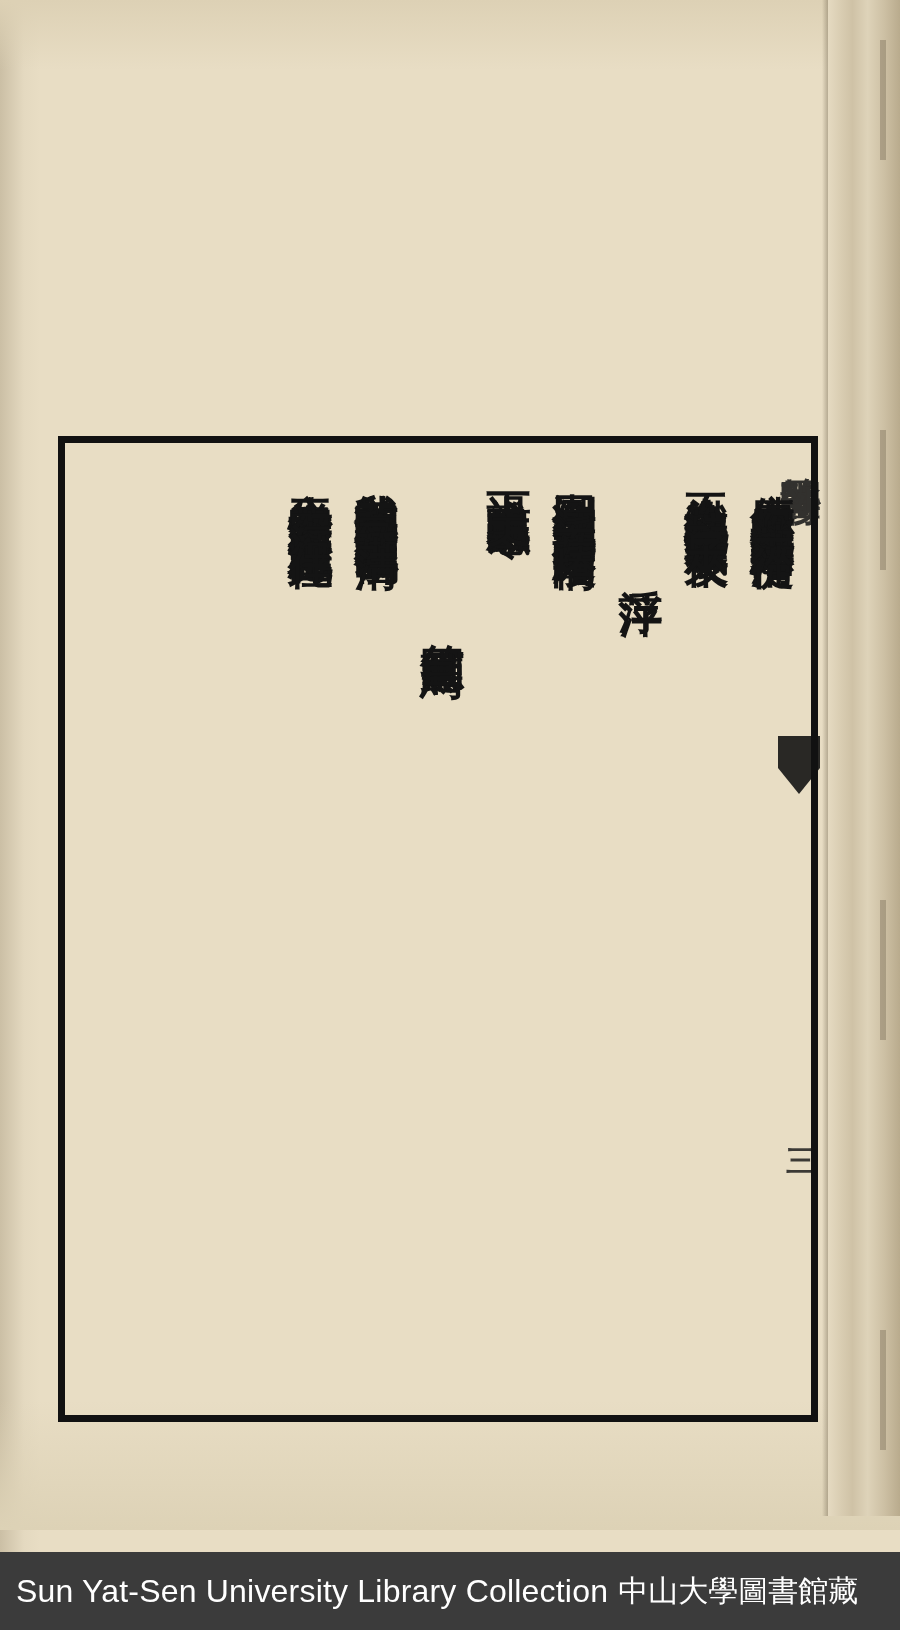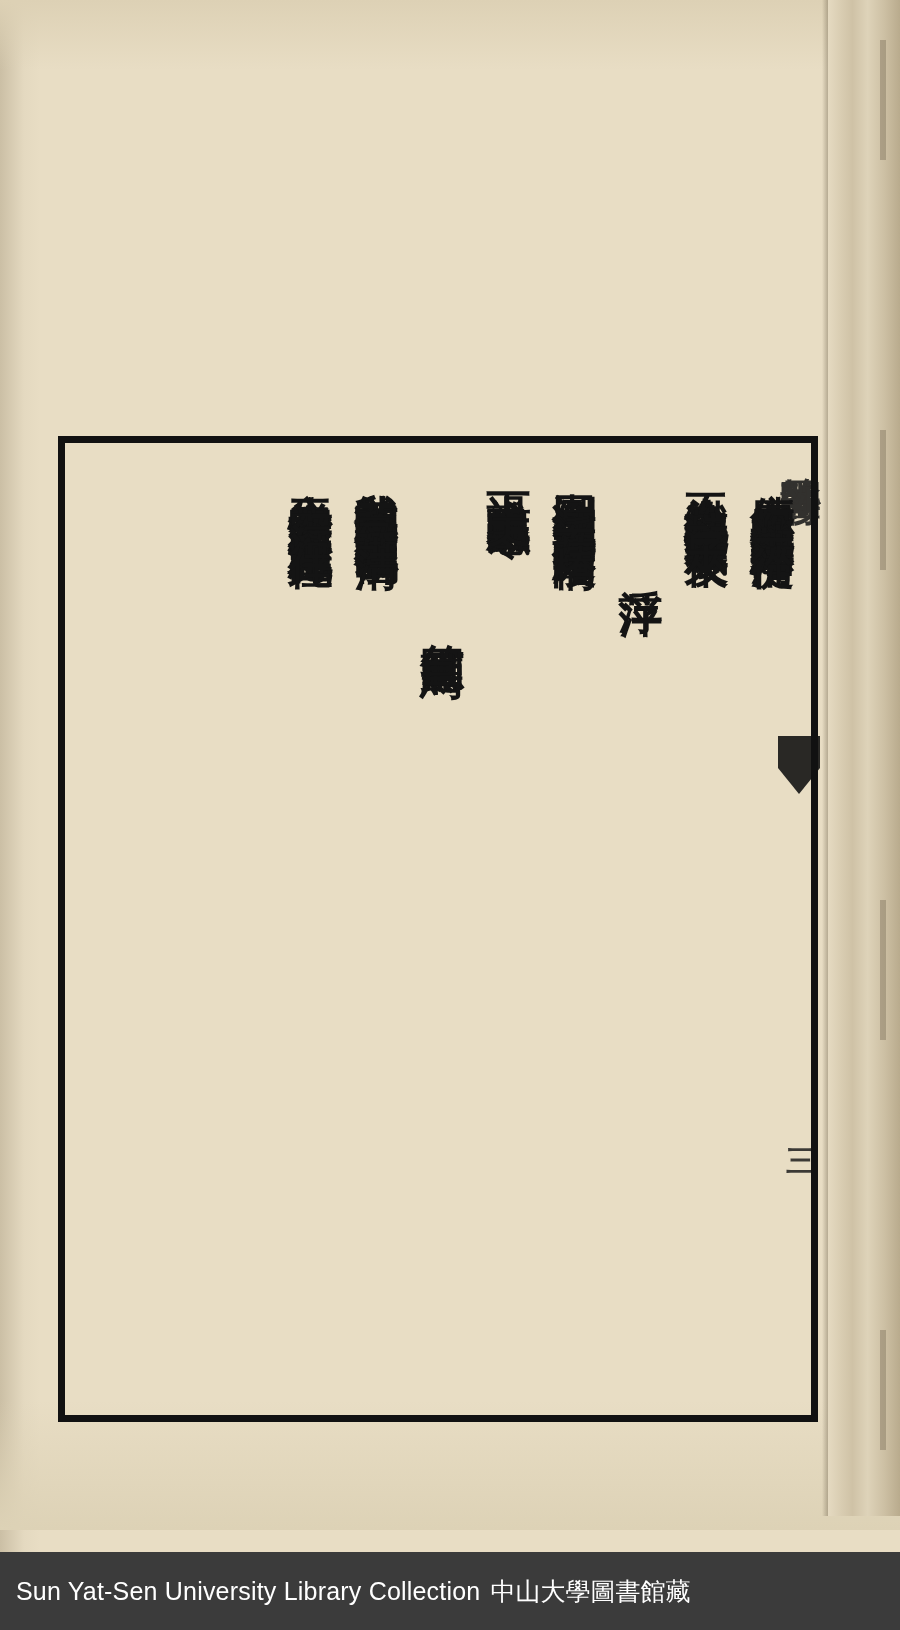--- a/index.html
+++ b/index.html
@@ -175,26 +175,26 @@
     height: 78px;
     background: #3b3b3b;
     color: #ffffff;
     display: flex;
     align-items: center;
     padding-left: 16px;
     box-sizing: border-box;
     font-family: "Liberation Sans", sans-serif;
   }
   #collection-en {
-    font-size: 25px;
+    font-size: 32px;
     letter-spacing: .2px;
     white-space: nowrap;
   }
   #collection-zh {
-    font-size: 25px;
+    font-size: 30px;
     margin-left: 10px;
     white-space: nowrap;
     font-family: "DejaVu Sans", sans-serif;
   }
 </style>
 </head>
 <body>
 
 <div id="page">
 

